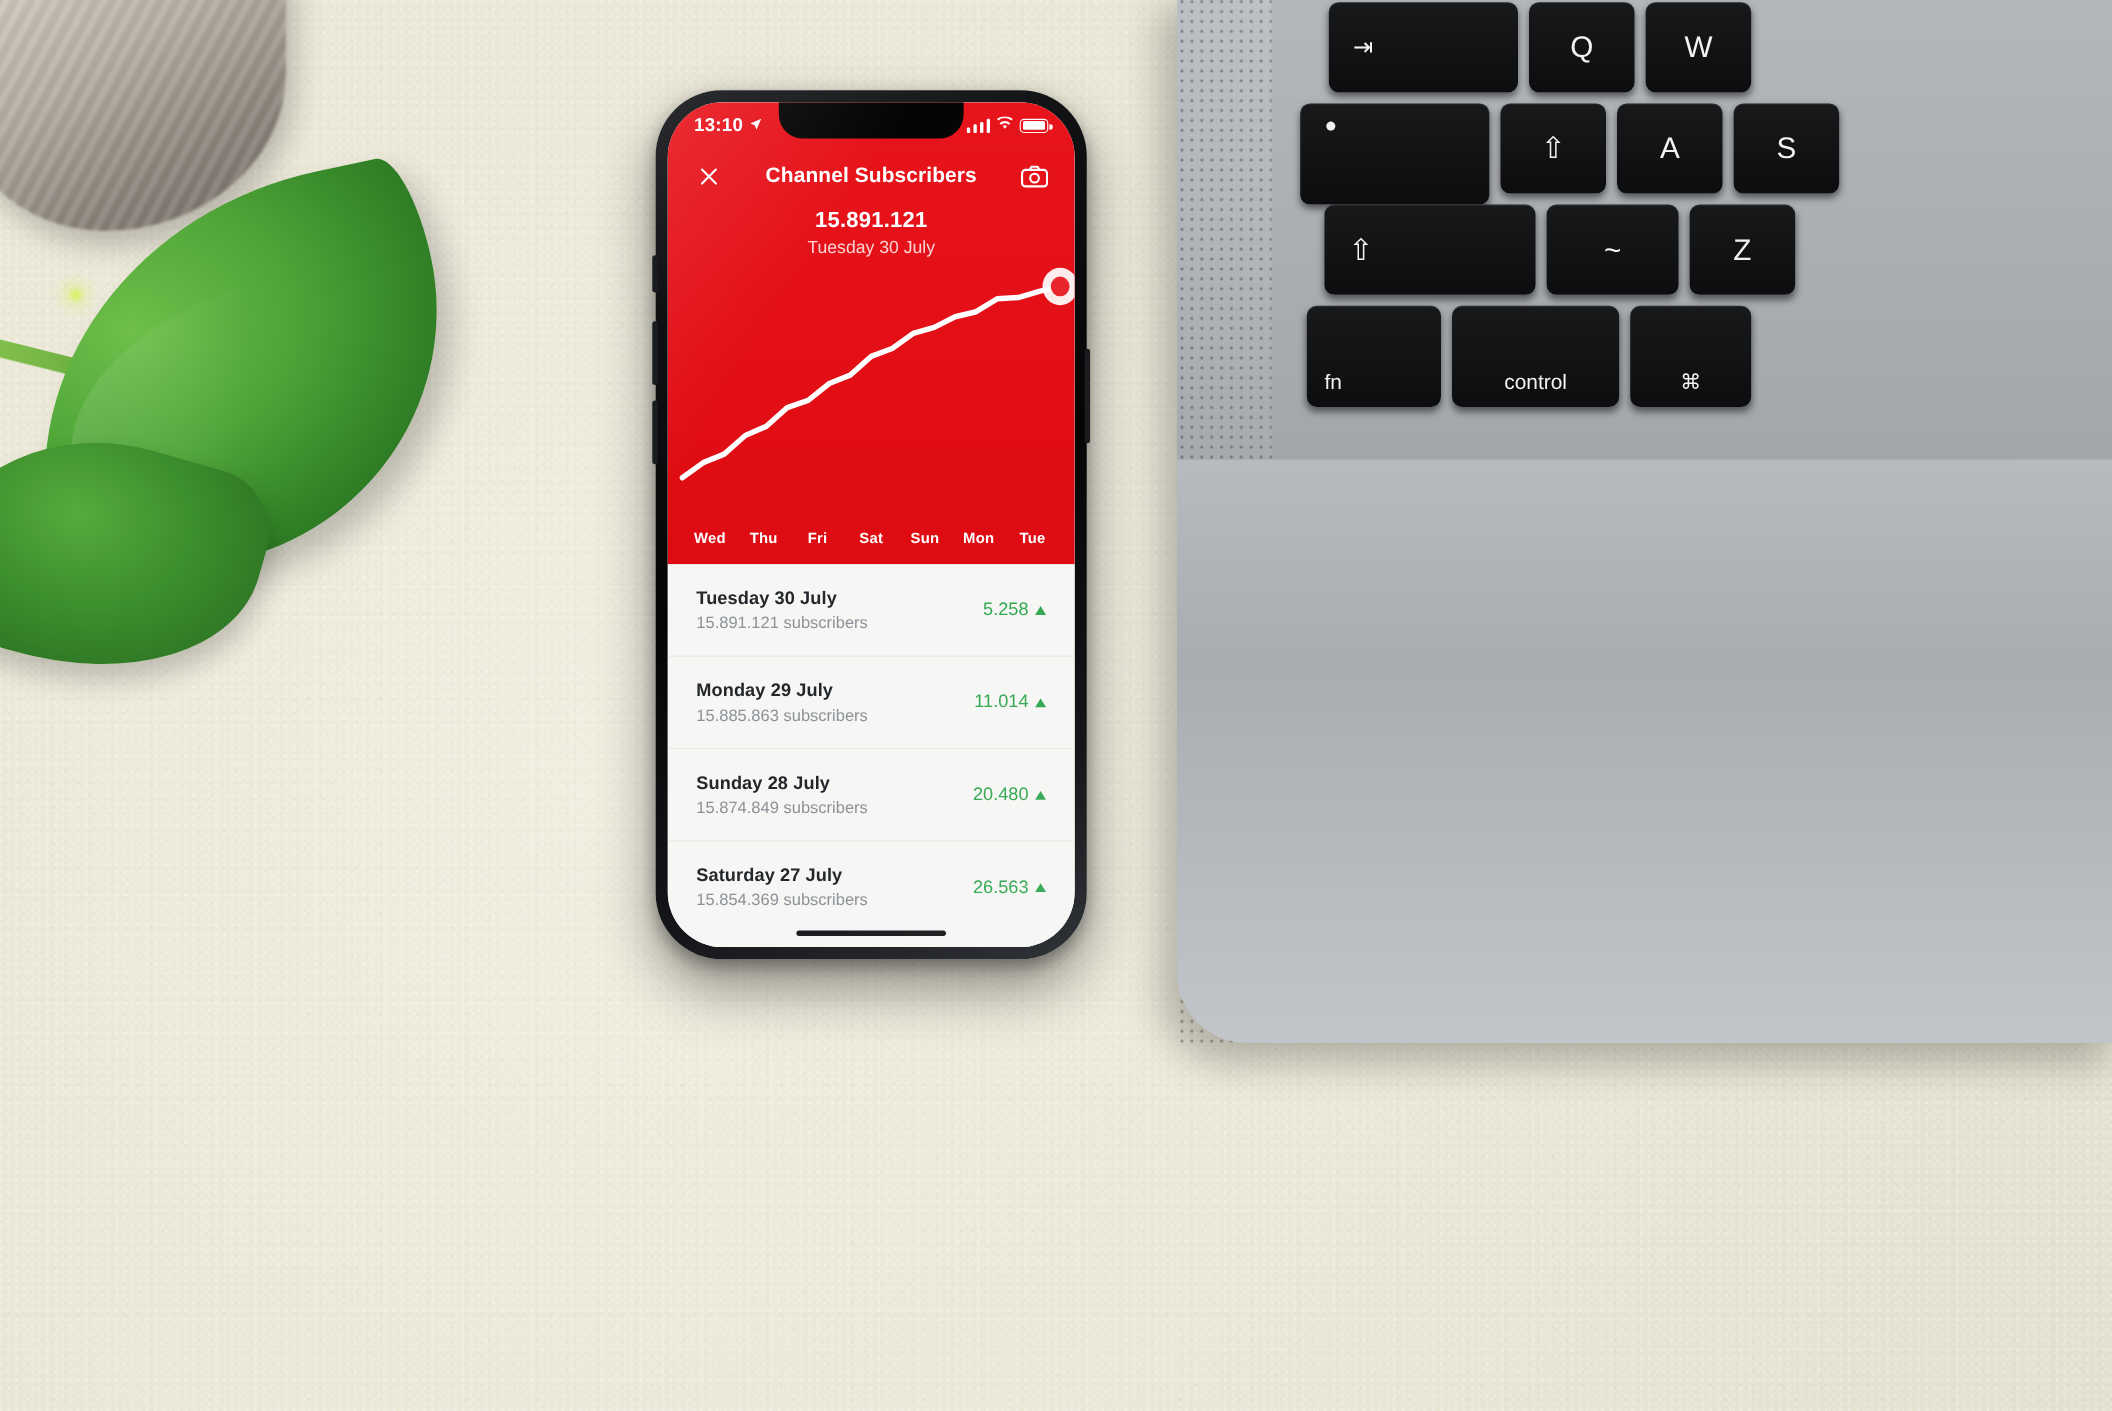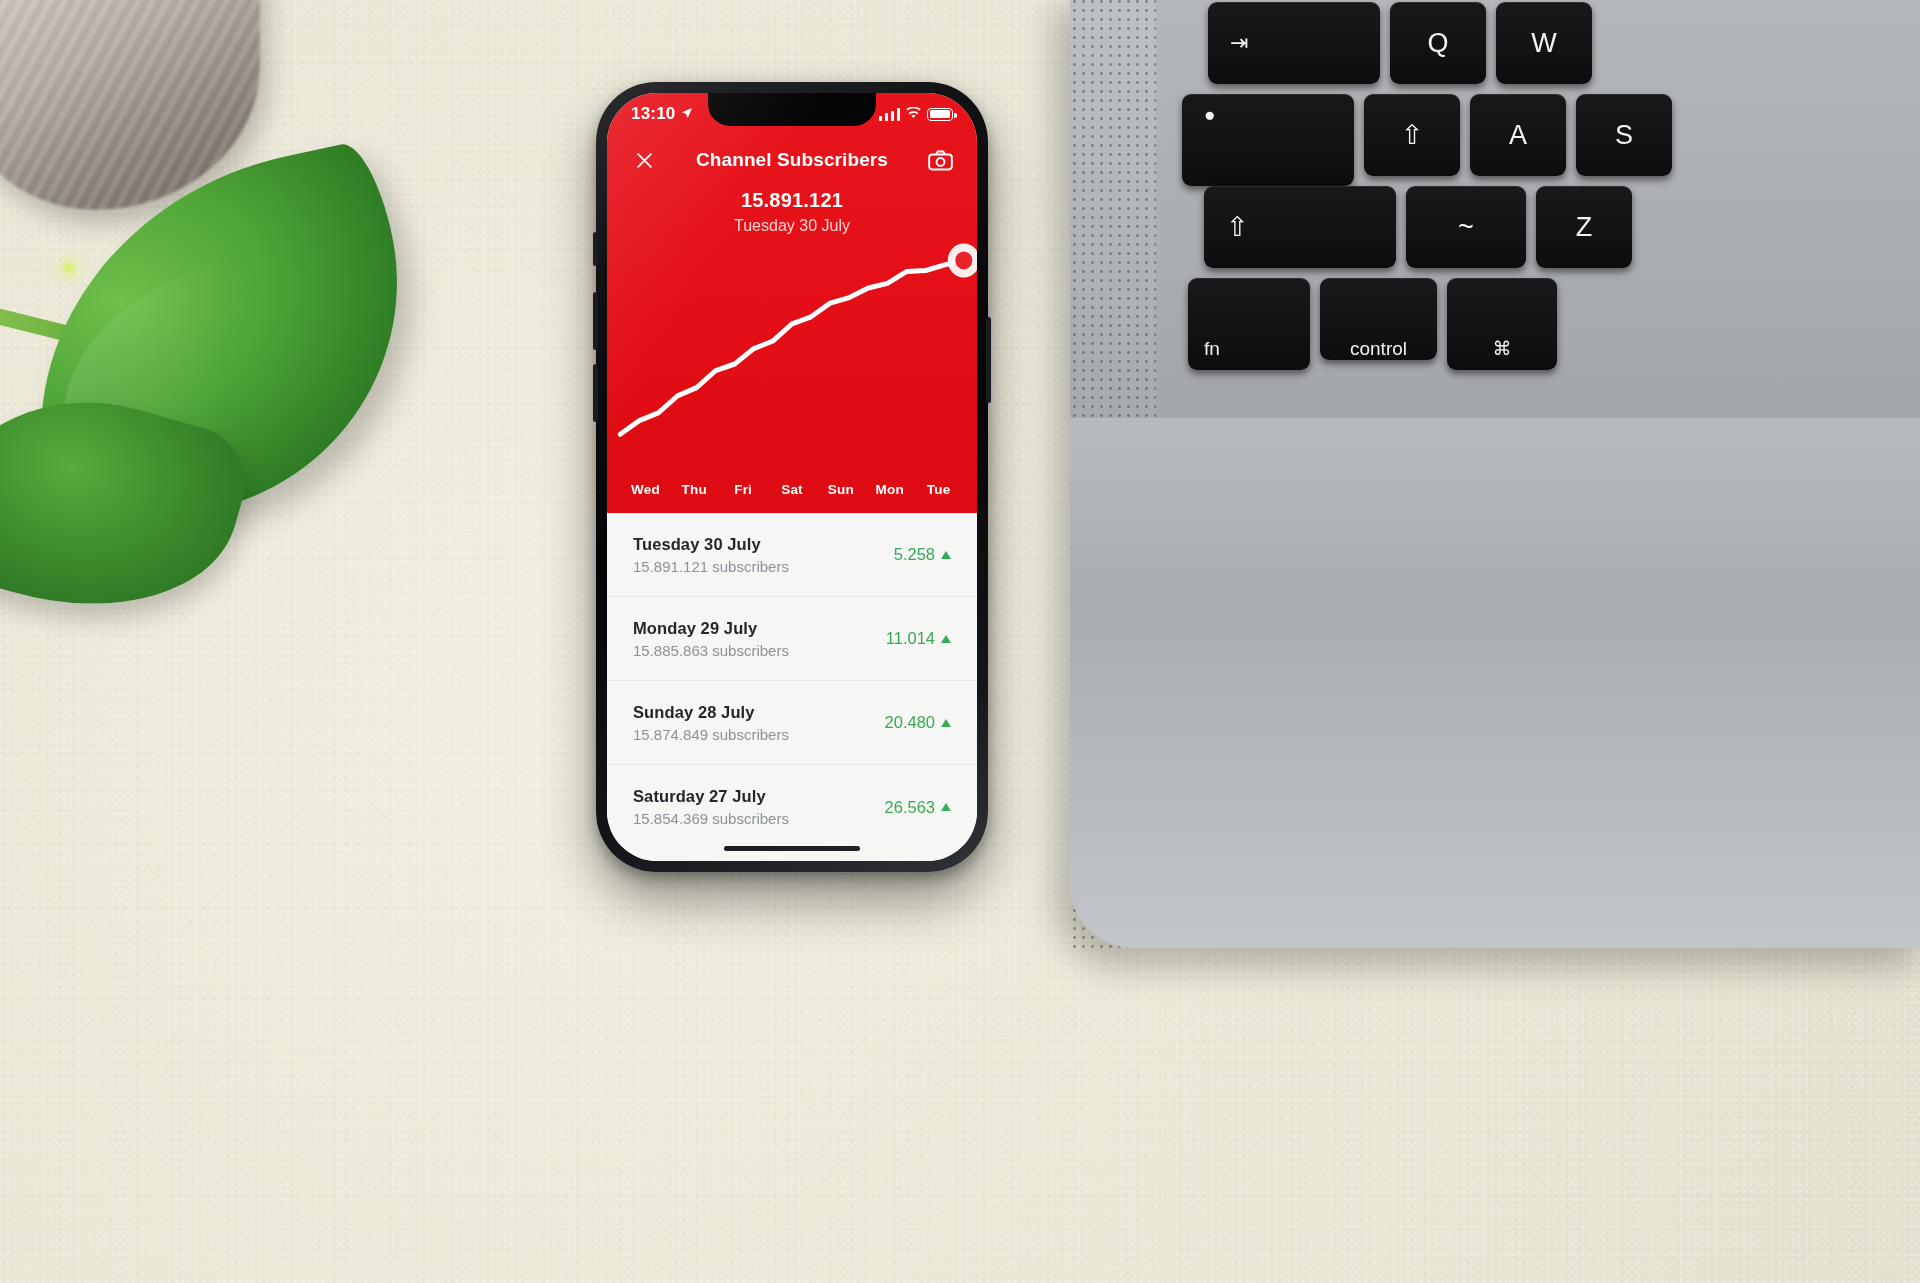--- a/index.html
+++ b/index.html
@@ -232,21 +232,21 @@
         <div class="key" style="width:96px;height:82px;">A</div>
         <div class="key" style="width:96px;height:82px;">S</div>
       </div>
       <div class="keyrow" style="left:48px;top:198px;">
         <div class="key" style="width:170px;height:82px;justify-content:flex-start;padding-left:22px;">⇧</div>
         <div class="key" style="width:120px;height:82px;">~</div>
         <div class="key" style="width:96px;height:82px;">Z</div>
       </div>
       <div class="keyrow" style="left:32px;top:290px;">
         <div class="key tiny" style="width:106px;height:82px;justify-content:flex-start;padding-left:16px;align-items:flex-end;padding-bottom:10px;">fn</div>
-        <div class="key tiny" style="width:117px;height:82px;align-items:flex-end;">control</div>
+        <div class="key tiny" style="width:152px;height:82px;align-items:flex-end;padding-bottom:10px;">control</div>
         <div class="key tiny" style="width:110px;height:82px;align-items:flex-end;padding-bottom:10px;">⌘</div>
       </div>
     </div>
     <div class="speaker l"></div>
     <div class="laptop-bottom"></div>
   </div>
 
   <div class="phone">
     <div class="btn-side mute"></div>
     <div class="btn-side volup"></div>

